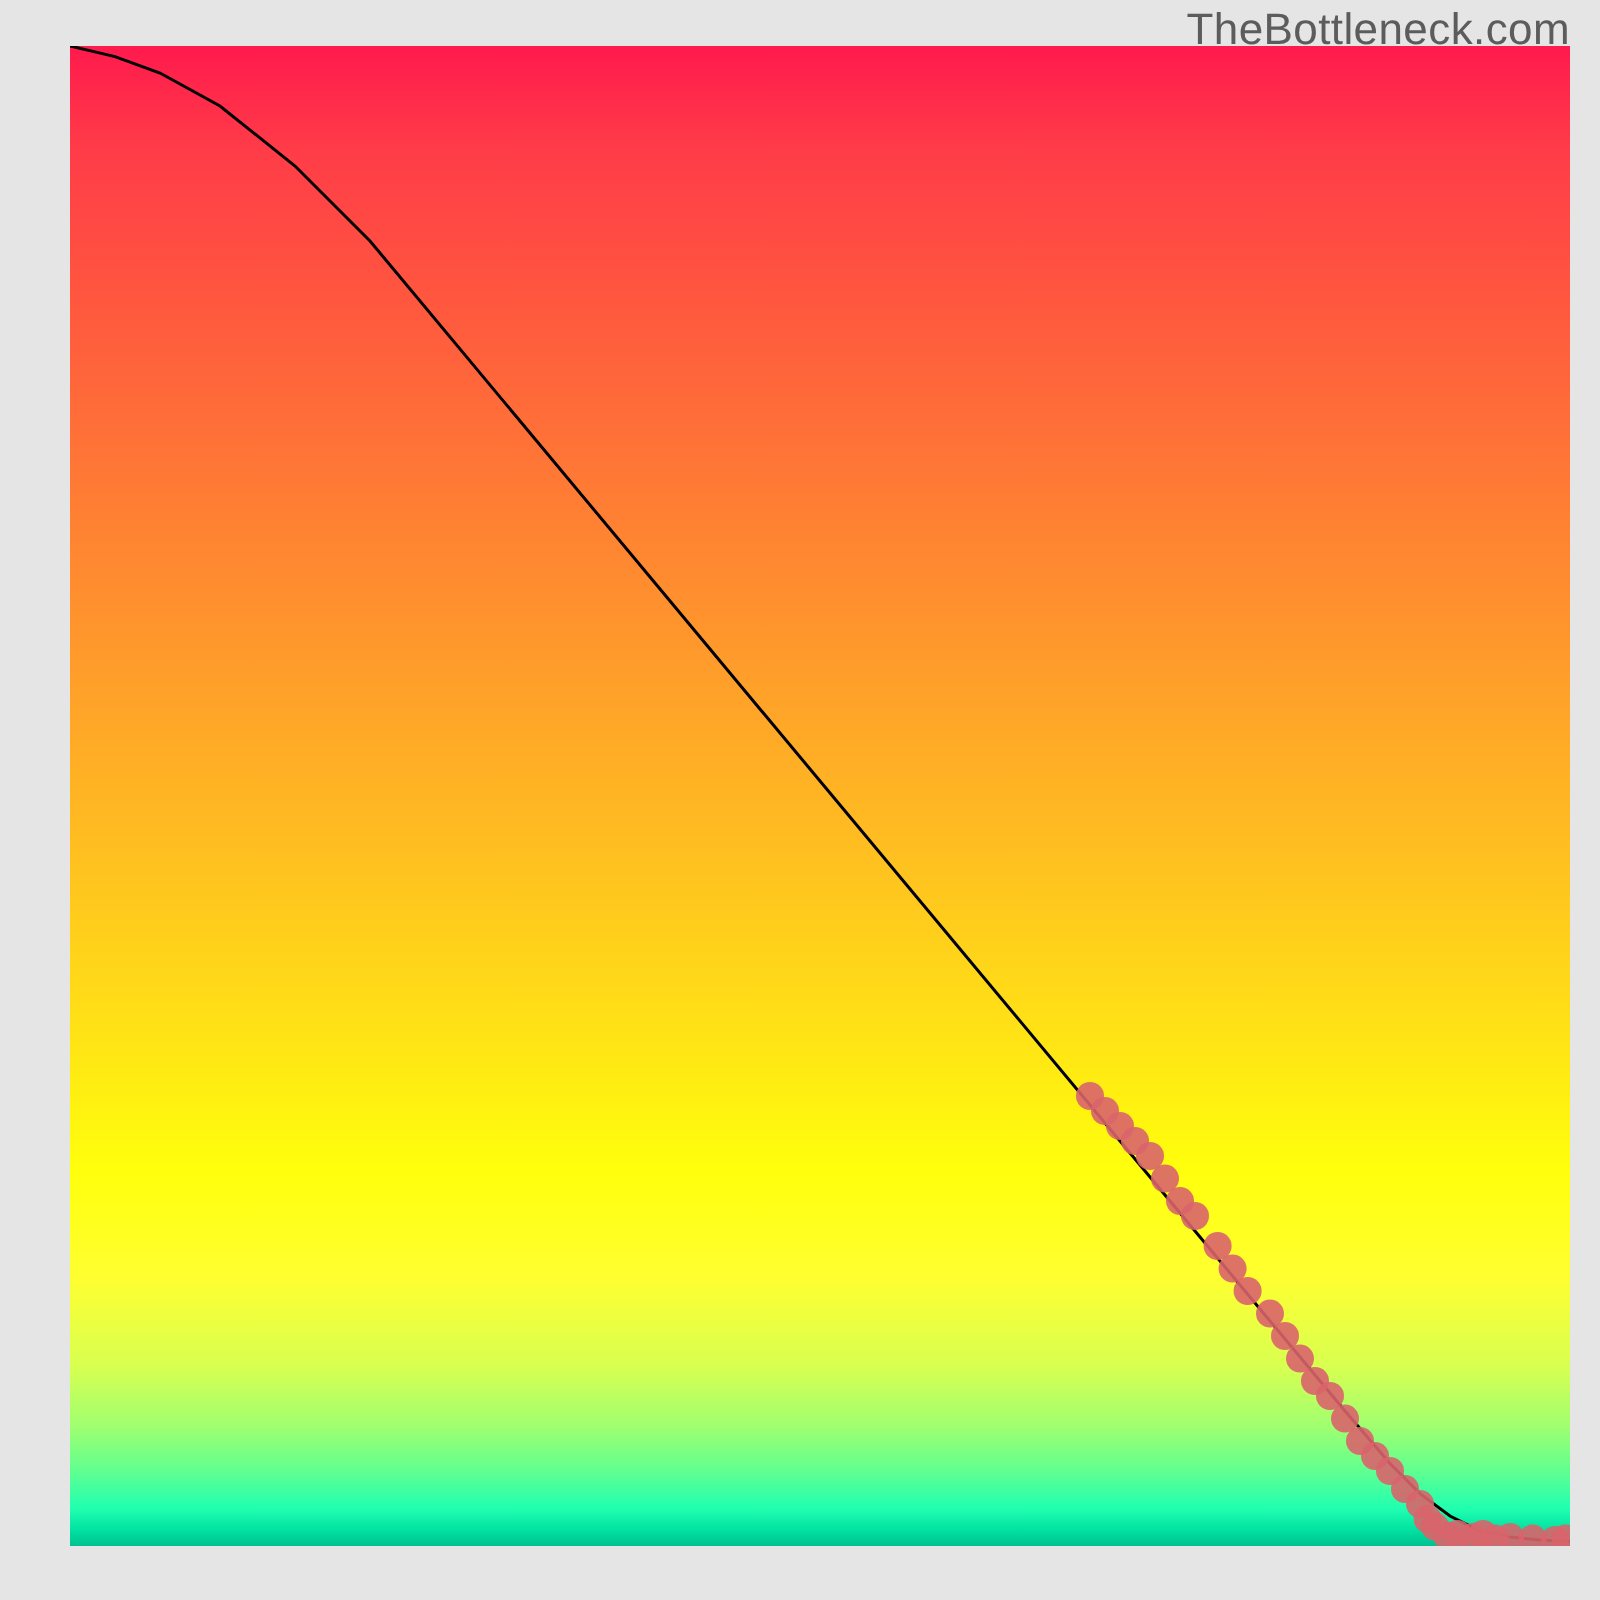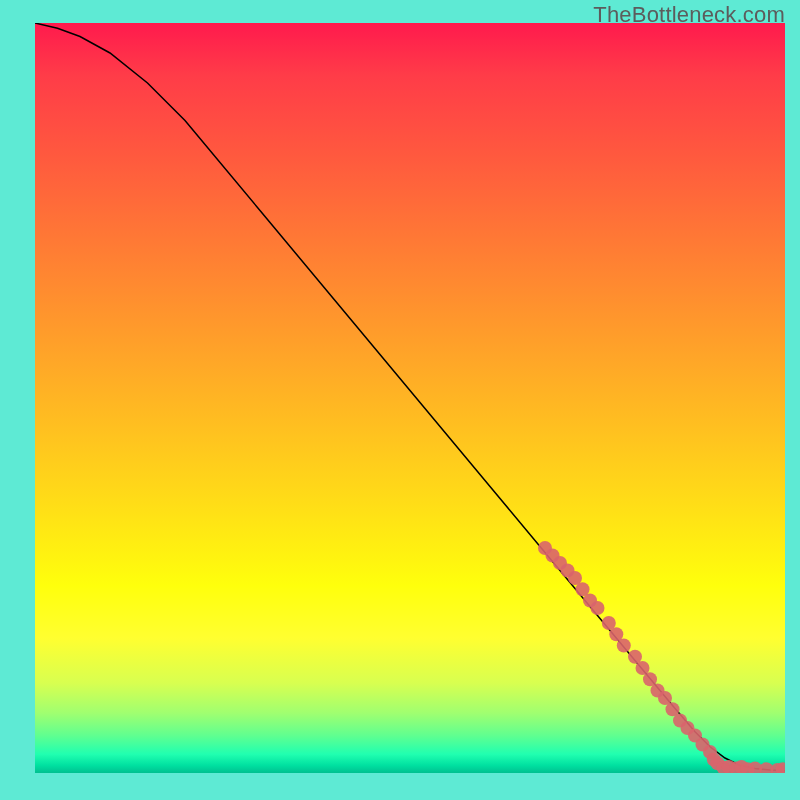--- a/index.html
+++ b/index.html
@@ -7,21 +7,21 @@
     width: 800px;
     height: 800px;
     background: #000;
     overflow: hidden;
     font-family: Arial, Helvetica, sans-serif;
   }
   .frame {
     position: relative;
     width: 800px;
     height: 800px;
-    background: #5eead4;
+    background: #e5e5e5;
   }
   .plot-box {
     position: absolute;
     left: 35px;
     top: 23px;
     width: 750px;
     height: 750px;
     background: linear-gradient(
       to bottom,
       #ff1a4d 0%,

